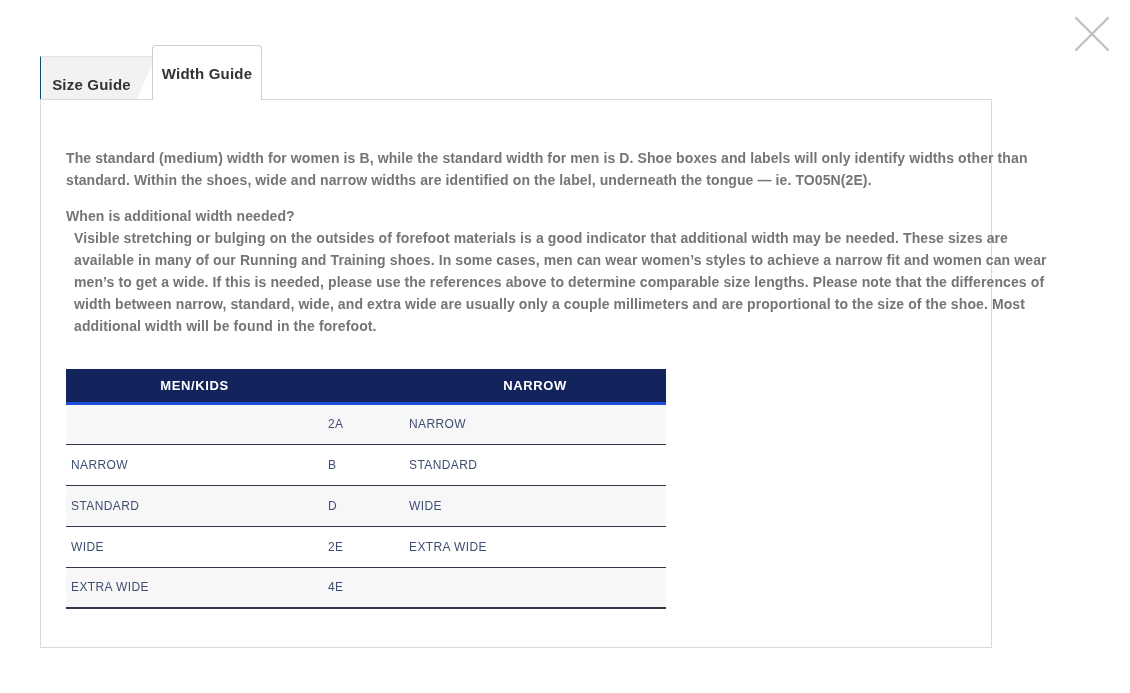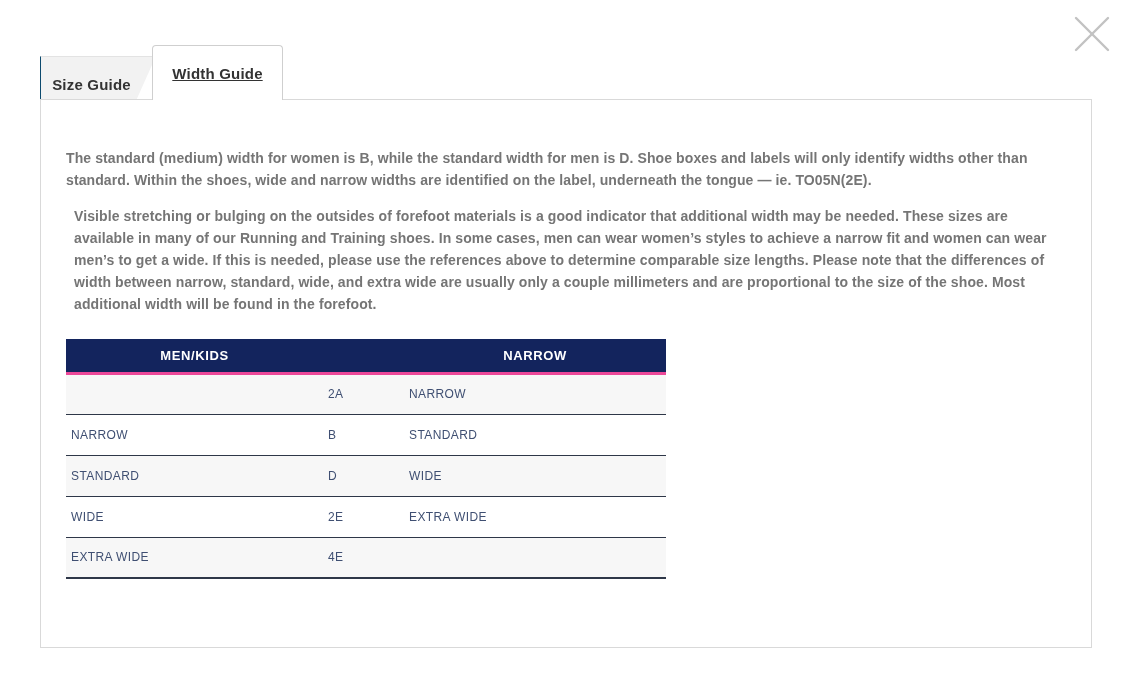--- a/index.html
+++ b/index.html
@@ -42,52 +42,51 @@
   .tab-inactive{
     left:40px;top:56px;width:116px;height:56px;
     background:var(--tab-inactive-bg);
     border-top:1px solid #e3e3e3;
     border-left:1px solid #0c4a6e;
     clip-path:polygon(0 0,100% 0,calc(100% - 25px) 100%,0 100%);
     z-index:1;
   }
   .tab-inactive span{margin-right:14px;}
   .tab-active{
-    left:152px;top:45px;width:131px;height:55px;
+    left:152px;top:45px;width:110px;height:55px;
     background:#ffffff;
     border:1px solid var(--tab-border);
     border-bottom:none;
     border-radius:4px 4px 0 0;
     z-index:3;
-    text-decoration:underline;
   }
   .panel{
     position:absolute;
     left:40px;top:99px;
-    width:1052px;height:549px;
+    width:952px;height:549px;
     background:#ffffff;
     border:1px solid var(--panel-border);
     z-index:2;
   }
   .panel-inner{
     padding:47px 40px 0 25px;
   }
   .body-text{
     width:985px;
     font-size:14px;
     line-height:22px;
     font-weight:600;
     letter-spacing:.1px;
     color:var(--body-text);
   }
   .para1{margin-bottom:14px;}
   .question{margin-bottom:0;}
   .para2{margin-bottom:0;margin-left:8px;}
   table.width-table{
-    margin-top:24px;
+    margin-top:32px;
     border-collapse:collapse;
     table-layout:fixed;
     width:600px;
   }
   .width-table col.c1{width:257px;}
   .width-table col.c2{width:81px;}
   .width-table col.c3{width:262px;}
   .width-table th{
     height:34px;
     background:var(--header-bg);
@@ -99,21 +98,21 @@
   }
   .width-table td{
     height:41px;
     padding-left:5px;
     font-size:12px;
     letter-spacing:.4px;
     color:var(--cell-text);
     vertical-align:middle;
   }
   .width-table tbody tr{border-bottom:1px solid var(--row-border);}
-  .width-table tbody tr:first-child td{border-top:3px solid #ec4899;}
+  .width-table tbody tr:first-child td{border-top:3px solid #1d4ed8;}
   .width-table tbody tr:nth-child(odd){background:var(--row-stripe);}
   .width-table tbody tr:nth-child(even){background:#ffffff;}
   .width-table tbody tr:last-child{border-bottom:2px solid var(--row-border);}
 </style>
 </head>
 <body>
 
 <button class="close-btn" aria-label="close">
   <svg width="38" height="38" viewBox="0 0 38 38">
     <line x1="3" y1="3" x2="35" y2="35" stroke="var(--close-icon)" stroke-width="2.4" stroke-linecap="round"></line>
@@ -125,20 +124,21 @@
   <span>Size Guide</span>
 </div>
 
 <div class="tab tab-active">
   <span>Width Guide</span>
 </div>
 
 <div class="panel">
   <div class="panel-inner">
     <p class="body-text para1">The standard (medium) width for women is B, while the standard width for men is D. Shoe boxes and labels will only identify widths other than standard. Within the shoes, wide and narrow widths are identified on the label, underneath the tongue — ie. TO05N(2E).</p>
+    <p class="body-text question">When is additional width needed?</p>
     <p class="body-text para2">Visible stretching or bulging on the outsides of forefoot materials is a good indicator that additional width may be needed. These sizes are available in many of our Running and Training shoes. In some cases, men can wear women’s styles to achieve a narrow fit and women can wear men’s to get a wide. If this is needed, please use the references above to determine comparable size lengths. Please note that the differences of width between narrow, standard, wide, and extra wide are usually only a couple millimeters and are proportional to the size of the shoe. Most additional width will be found in the forefoot.</p>
 
     <table class="width-table">
       <colgroup>
           <col class="c1">
           <col class="c2">
           <col class="c3">
         </colgroup>
       <thead>
         <tr>

